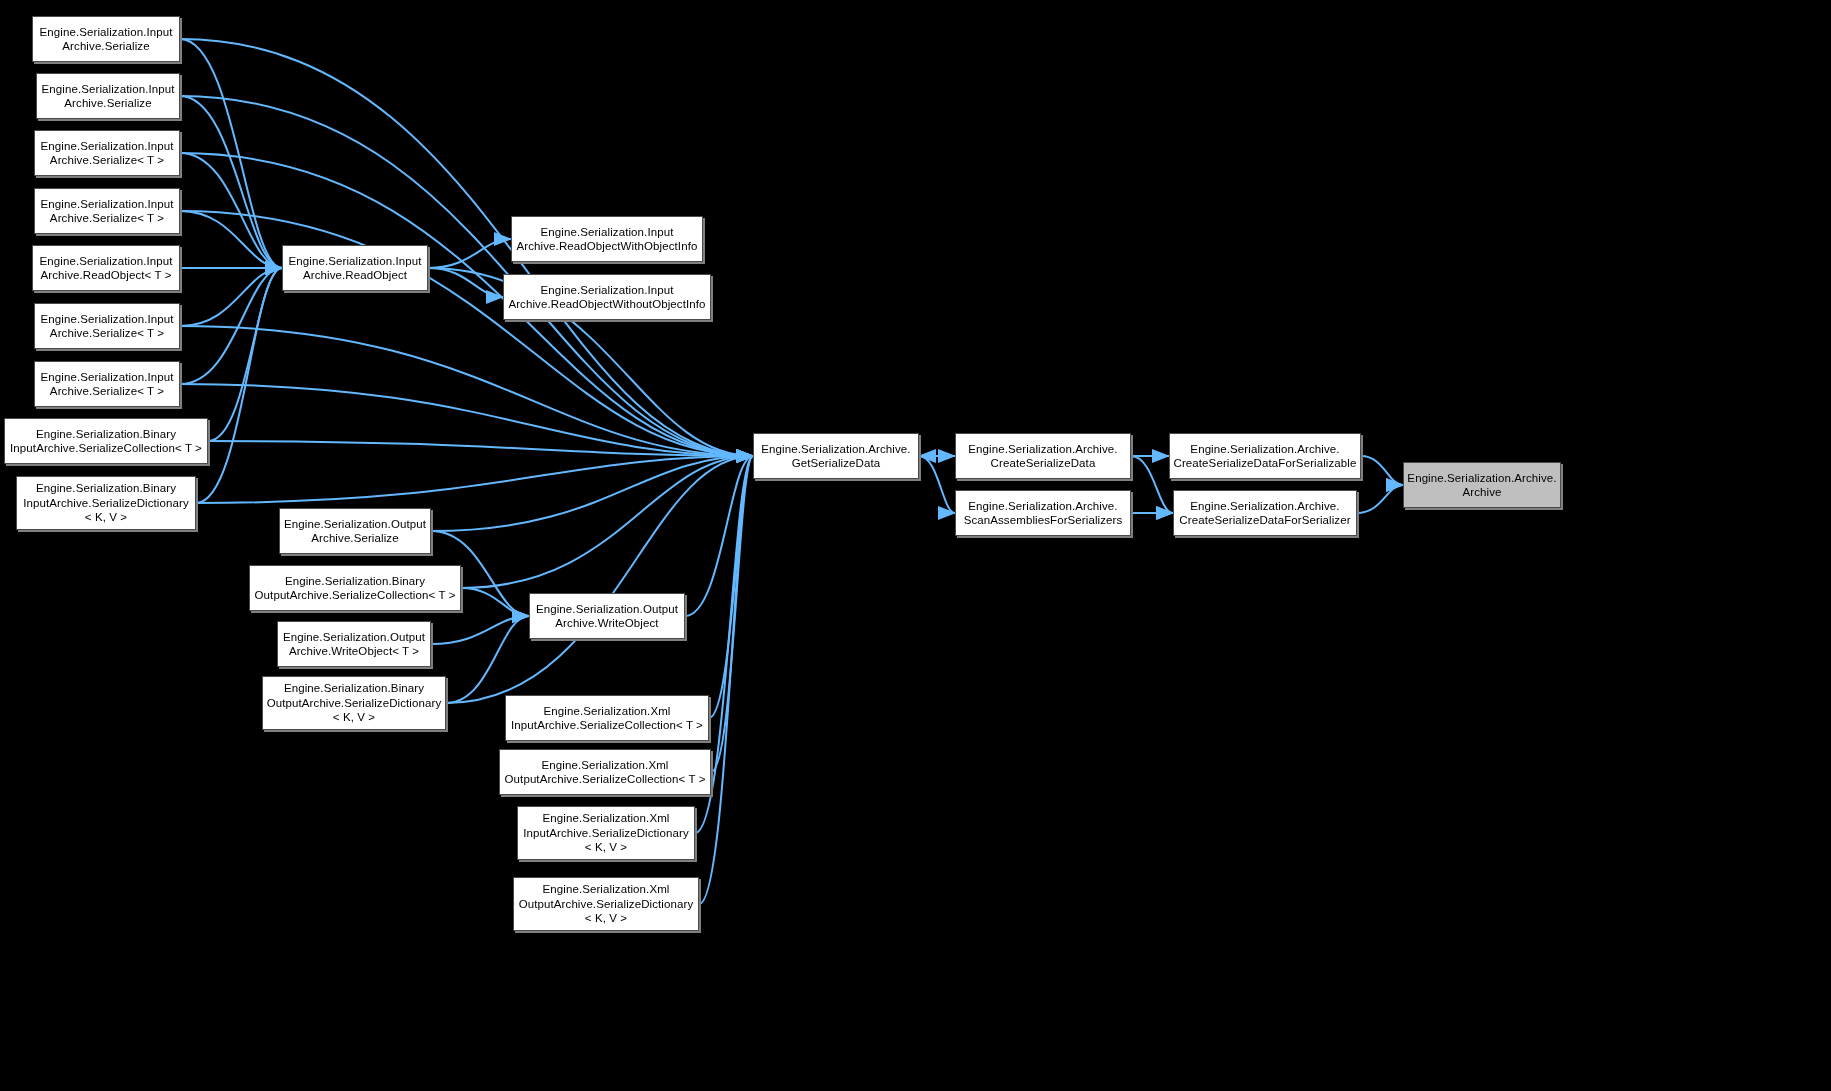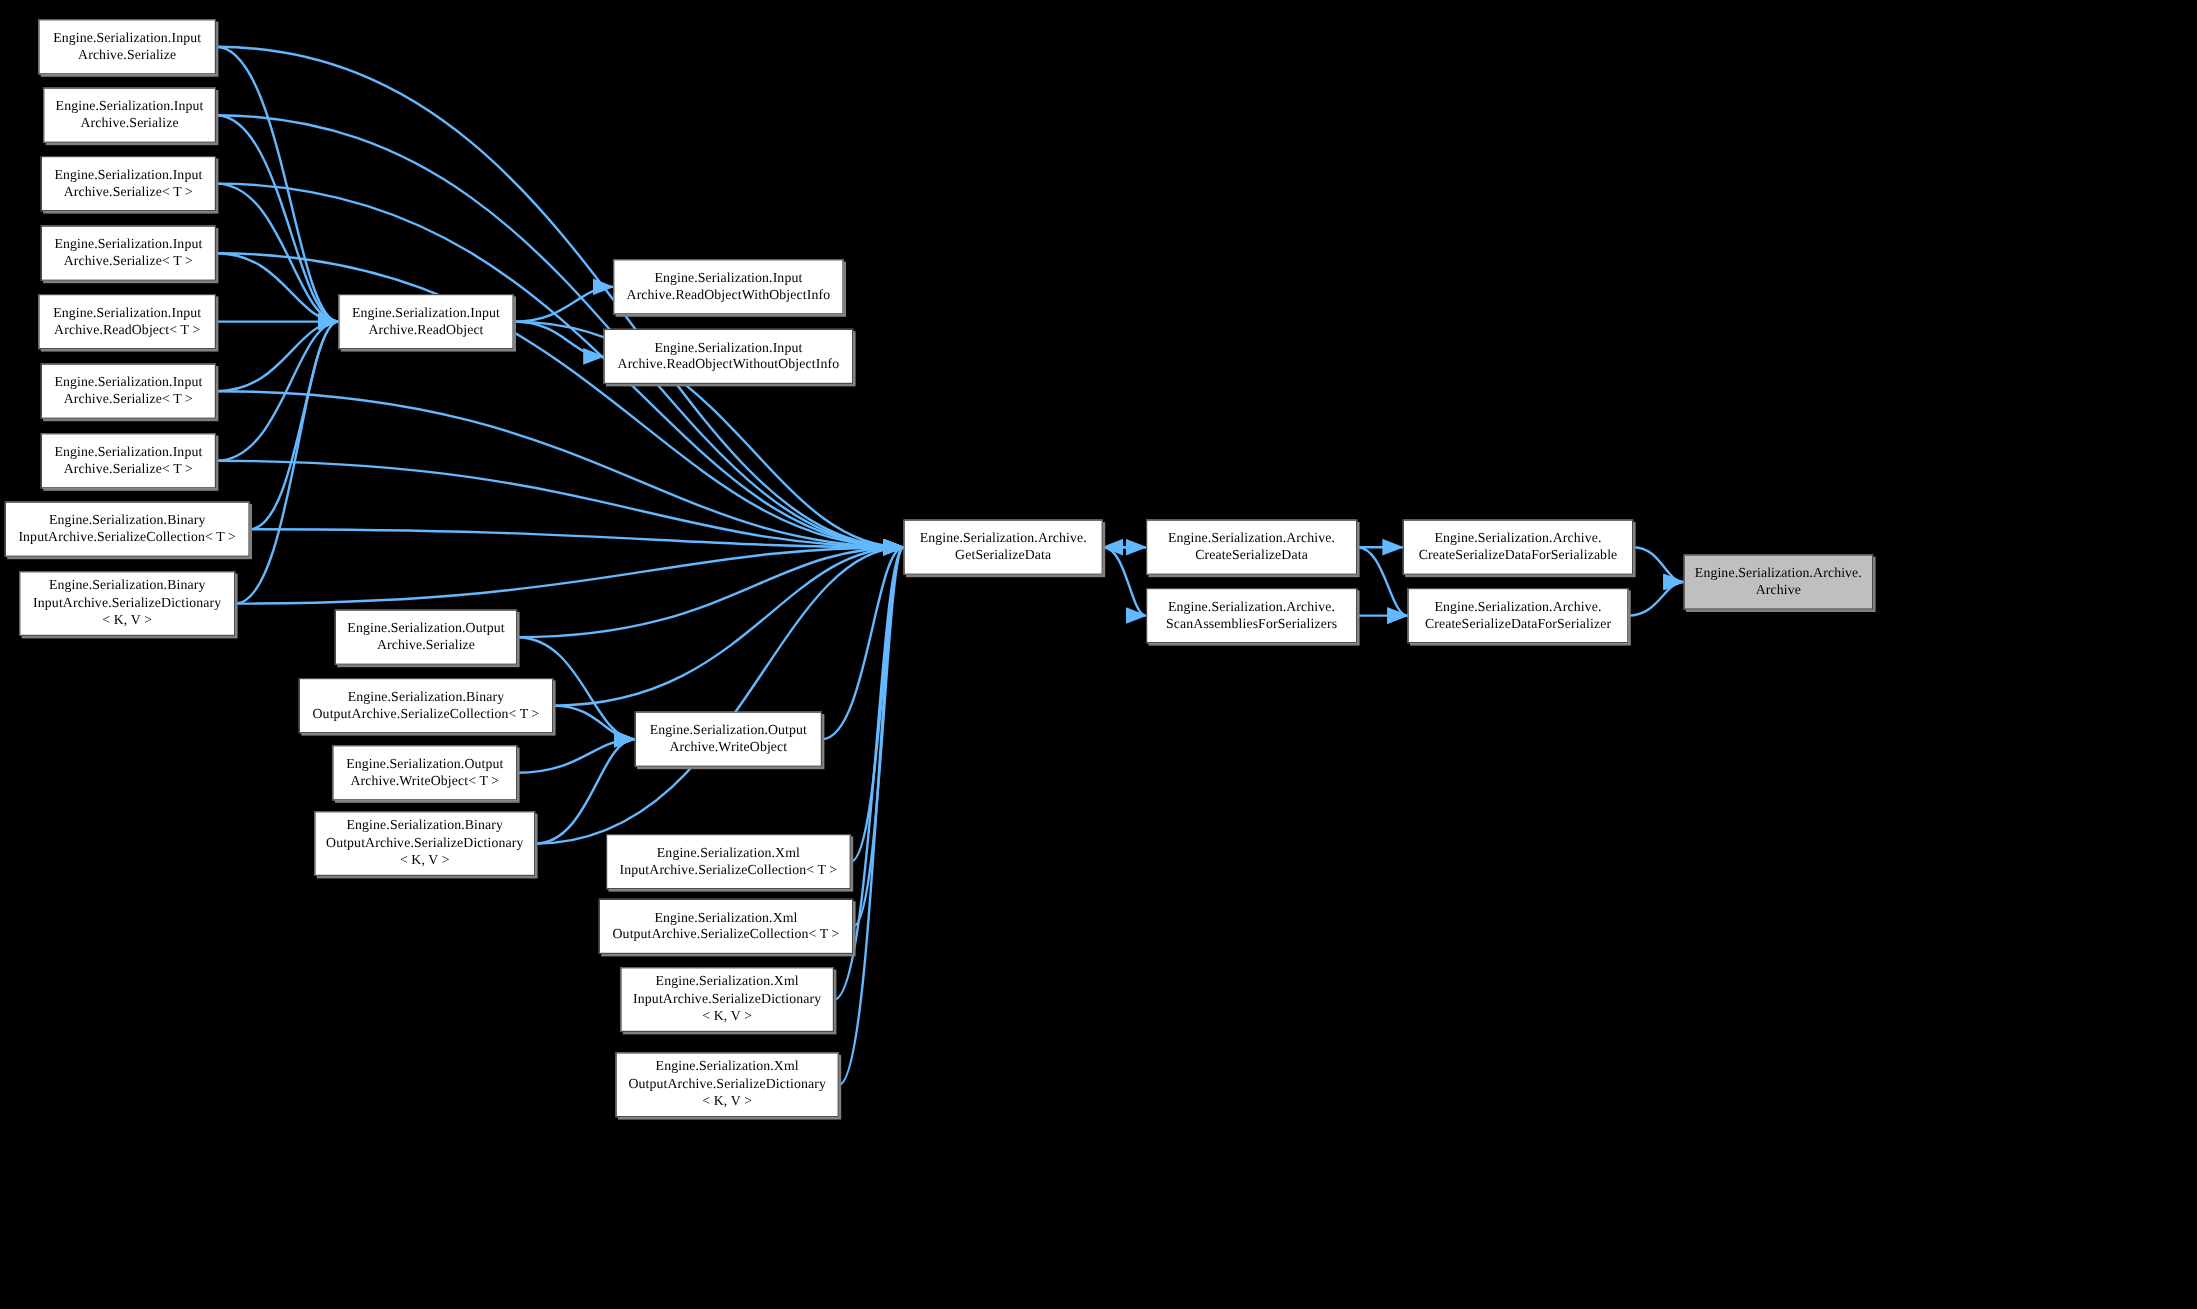--- a/index.html
+++ b/index.html
@@ -26,21 +26,21 @@
     position: absolute;
     box-sizing: border-box;
     background: #ffffff;
     border: 1px solid #4a4a4a;
     box-shadow: 2px 2px 0 0 #808080;
     display: flex;
     align-items: center;
     justify-content: center;
     text-align: center;
     color: #000000;
-    font-family: Liberation Serif, serif;
+    font-family: Liberation Sans, sans-serif;
     font-size: 11.5px;
     line-height: 14.5px;
     letter-spacing: 0.1px;
     padding: 2px 4px;
     white-space: pre-line;
     z-index: 5;
   }
   .node.highlight {
     background: #bfbfbf;
   }

